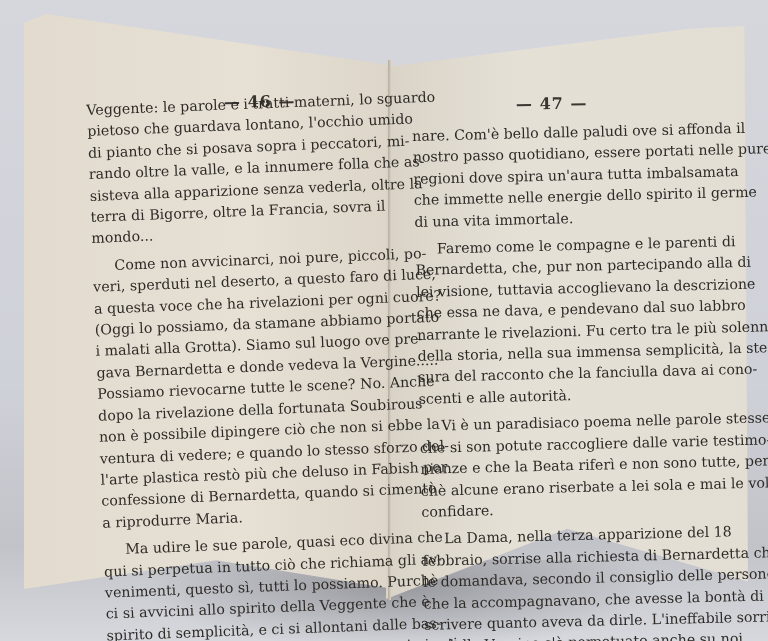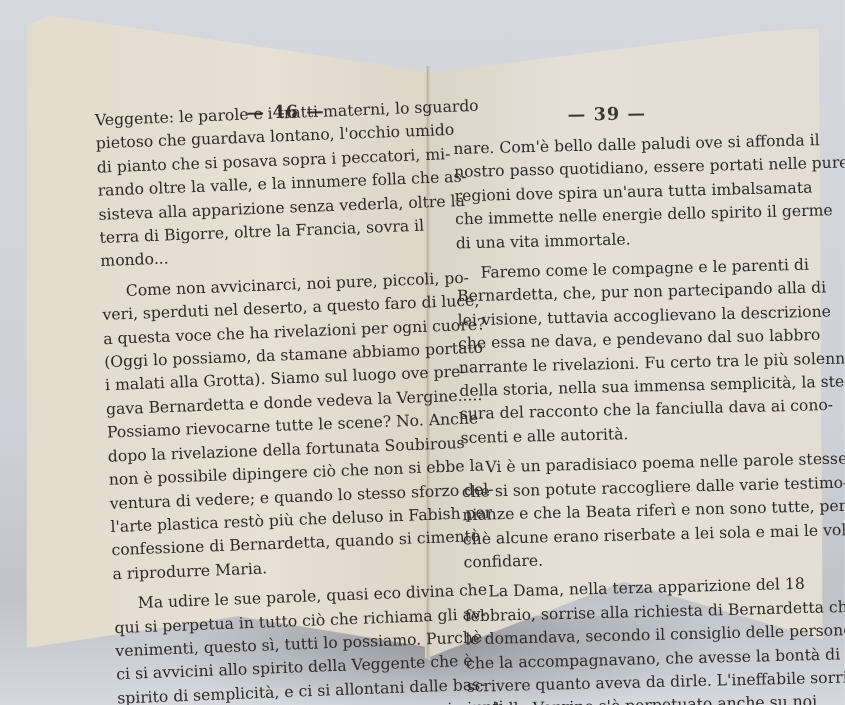--- a/index.html
+++ b/index.html
@@ -52,21 +52,21 @@
 </head>
 <body>
 
 <div class="scene">
   <div class="shadow"></div>
   <div class="page page-left"></div>
   <div class="page page-right"></div>
   <div class="gutter"></div>
 
   <div class="pagenum num-left">— 46 —</div>
-  <div class="pagenum num-right">— 39 —</div>
+  <div class="pagenum num-right">— 47 —</div>
 
   <div class="text text-left" id="left-text">
       <div>
         <span class="line">Veggente: le parole e i tratti materni, lo sguardo</span>
         <span class="line">pietoso che guardava lontano, l'occhio umido</span>
         <span class="line">di pianto che si posava sopra i peccatori, mi-</span>
         <span class="line">rando oltre la valle, e la innumere folla che as-</span>
         <span class="line">sisteva alla apparizione senza vederla, oltre la</span>
         <span class="line">terra di Bigorre, oltre la Francia, sovra il</span>
         <span class="line last">mondo...</span>

